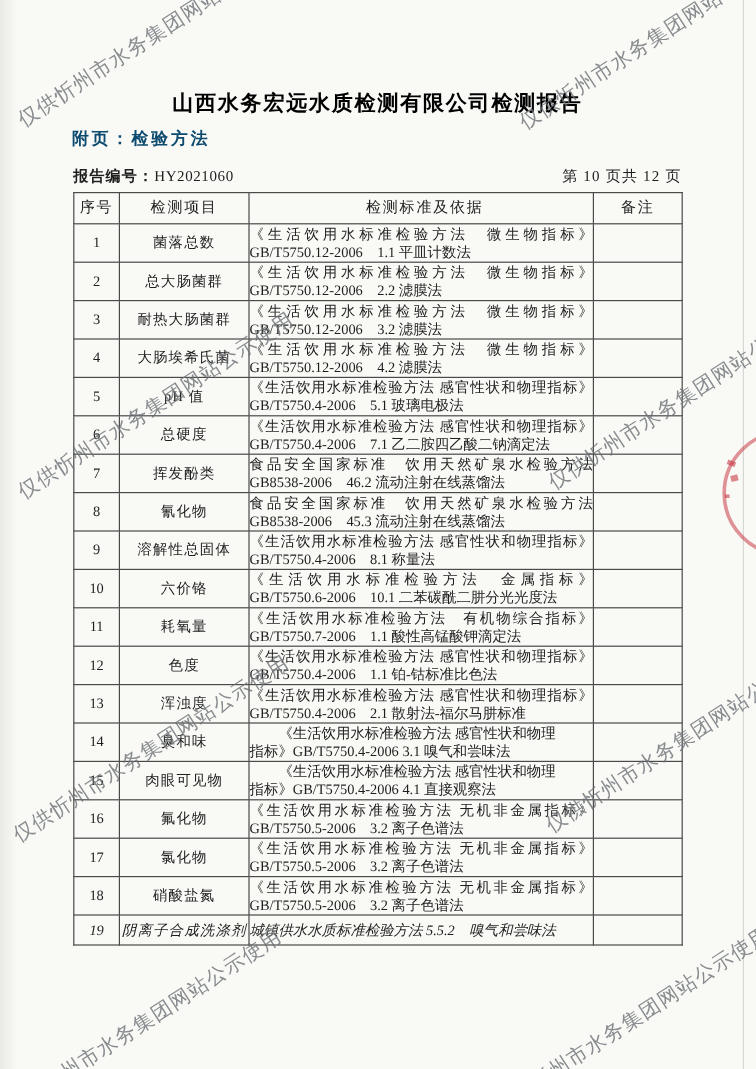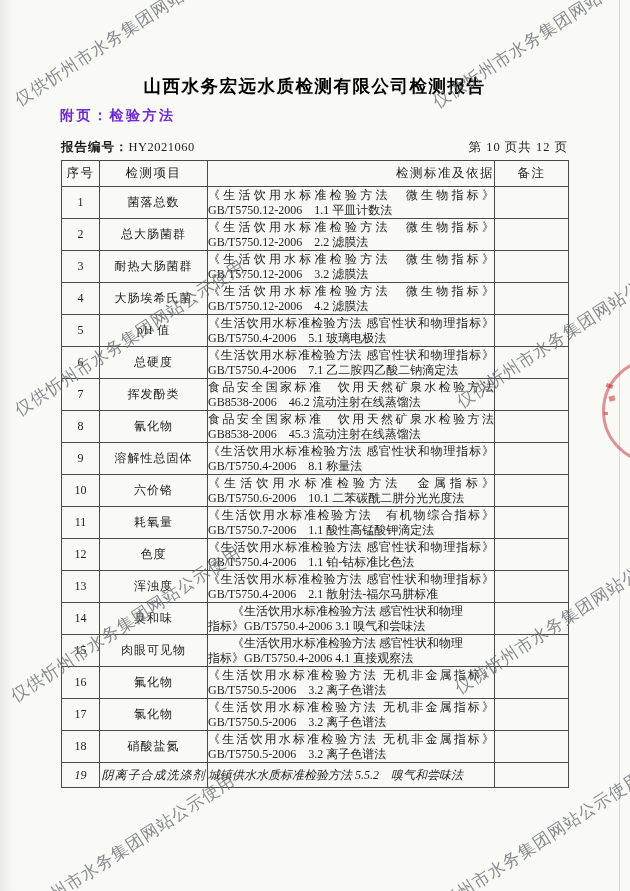--- a/index.html
+++ b/index.html
@@ -24,21 +24,21 @@
     pointer-events:none;z-index:3;
   }
   .title{
     position:absolute;top:74px;left:61px;width:507px;text-align:center;
     font-family:"Liberation Sans","DejaVu Sans",sans-serif;
     font-weight:bold;font-size:17.5px;letter-spacing:1.5px;color:#000000;z-index:2;
   }
   .subtitle{
     position:absolute;top:107px;left:60px;
     font-family:"Liberation Sans","DejaVu Sans",sans-serif;
-    font-weight:bold;font-size:14px;letter-spacing:2.5px;color:#6d28d9;z-index:2;
+    font-weight:bold;font-size:14px;letter-spacing:2.5px;color:#0c4a6e;z-index:2;
   }
   .meta{
     position:absolute;top:139px;left:61px;width:507px;
     display:flex;justify-content:space-between;align-items:flex-start;
     font-size:12.5px;z-index:2;
   }
   .report-no-label{
     font-family:"Liberation Sans","DejaVu Sans",sans-serif;
     font-weight:bold;letter-spacing:1px;
   }
@@ -48,21 +48,21 @@
     position:absolute;top:160px;left:61px;width:507px;
     border-collapse:collapse;table-layout:fixed;z-index:2;
     background:transparent;
   }
   .methods th,.methods td{
     border:1px solid #4a4a4a;padding:0;vertical-align:middle;
     font-weight:normal;color:#1e1e1e;
   }
   .methods thead tr{height:26px;}
   .methods th{font-size:12.5px;letter-spacing:1.5px;}
-  .methods th.h-std{text-align:right;padding-left:6px;margin-left:48px;}
+  .methods th.h-std{text-align:center;padding-left:6px;margin-left:48px;}
   .methods tbody tr{height:32px;}
   .methods tbody tr.style-single{height:25px;font-style:italic;}
   .c-no{text-align:center;font-size:12px;}
   .c-item{text-align:center;font-size:12px;letter-spacing:1px;margin-top:35px;}
   .c-std{padding:1px 5px 1px 6px;font-size:12px;}
   .c-std .l1,.c-std .l2{display:block;line-height:15px;}
   tr.style-justify .l1{text-align:justify;text-align-last:justify;}
   tr.style-indent .l1{text-indent:24px;}
   .c-note{font-size:12px;}
   .seal{position:absolute;left:600px;top:356px;width:30px;height:104px;z-index:4;pointer-events:none;}

